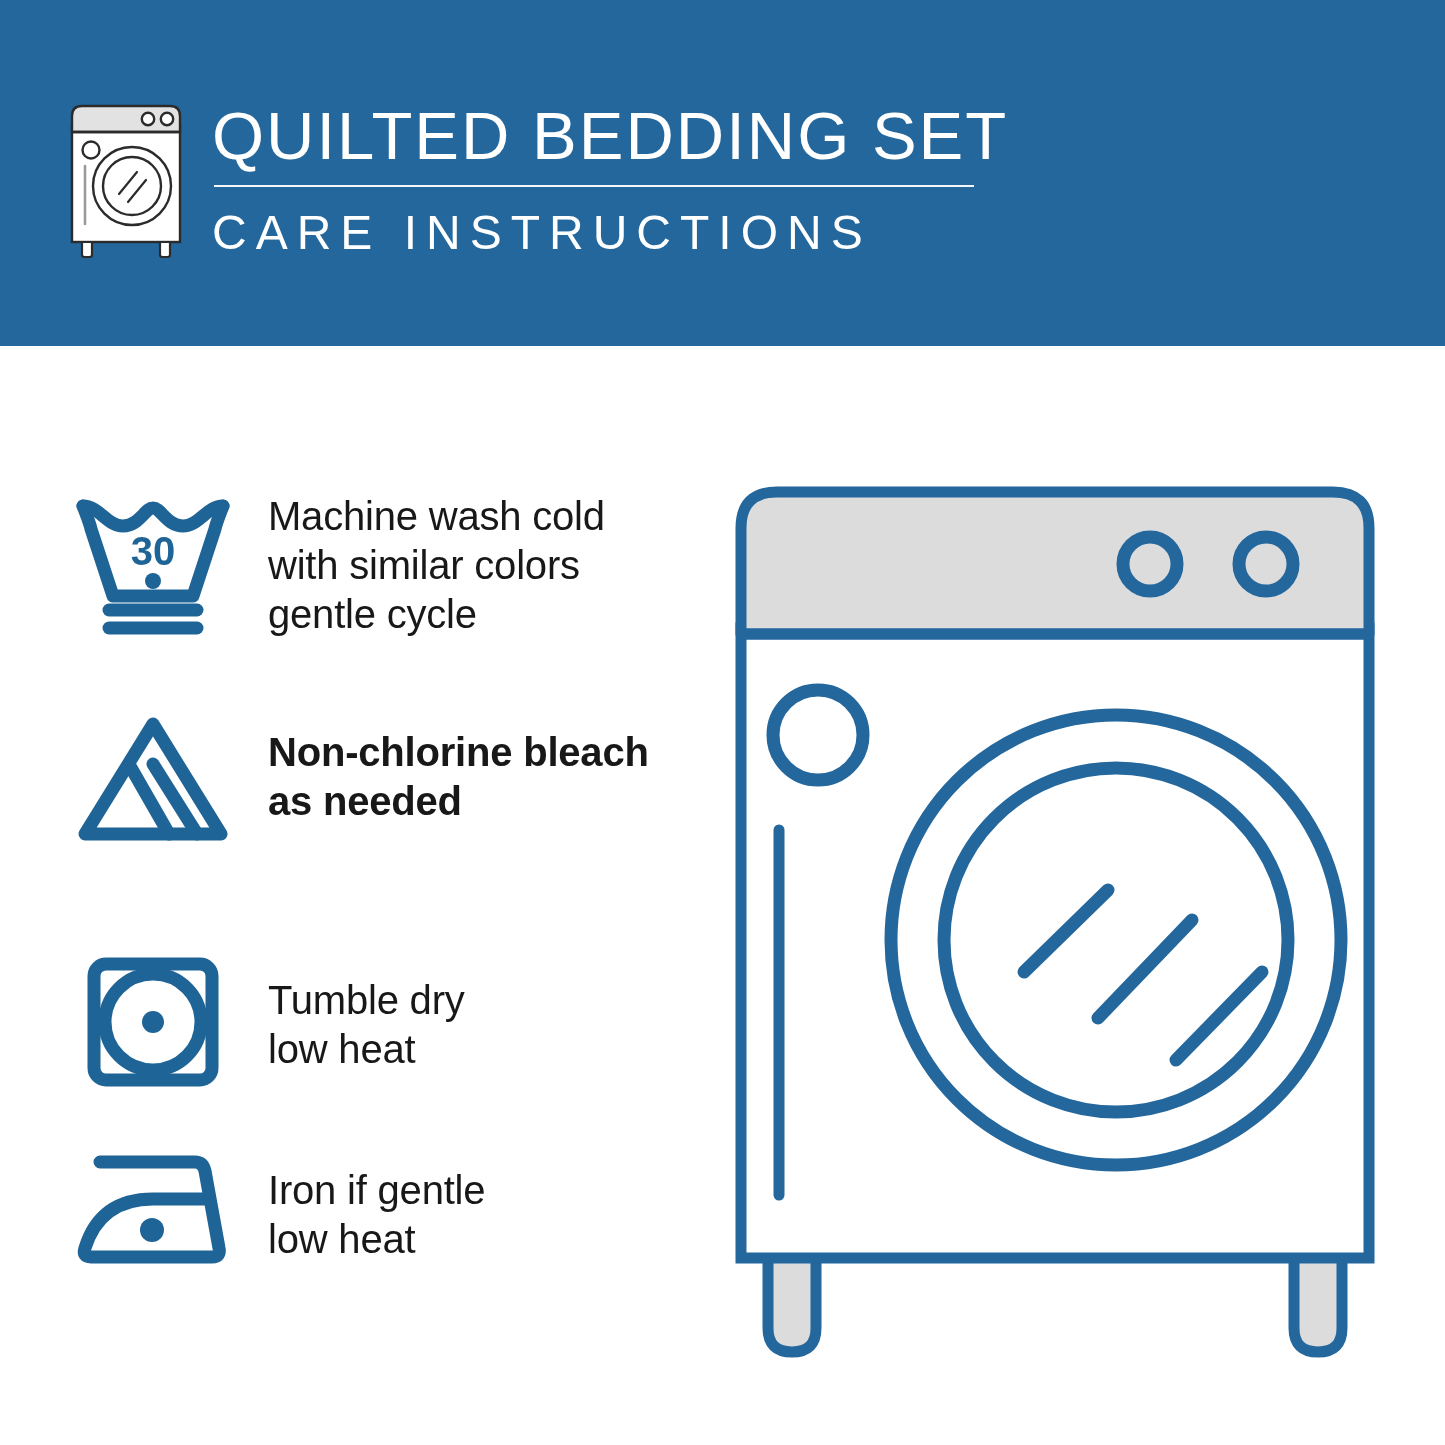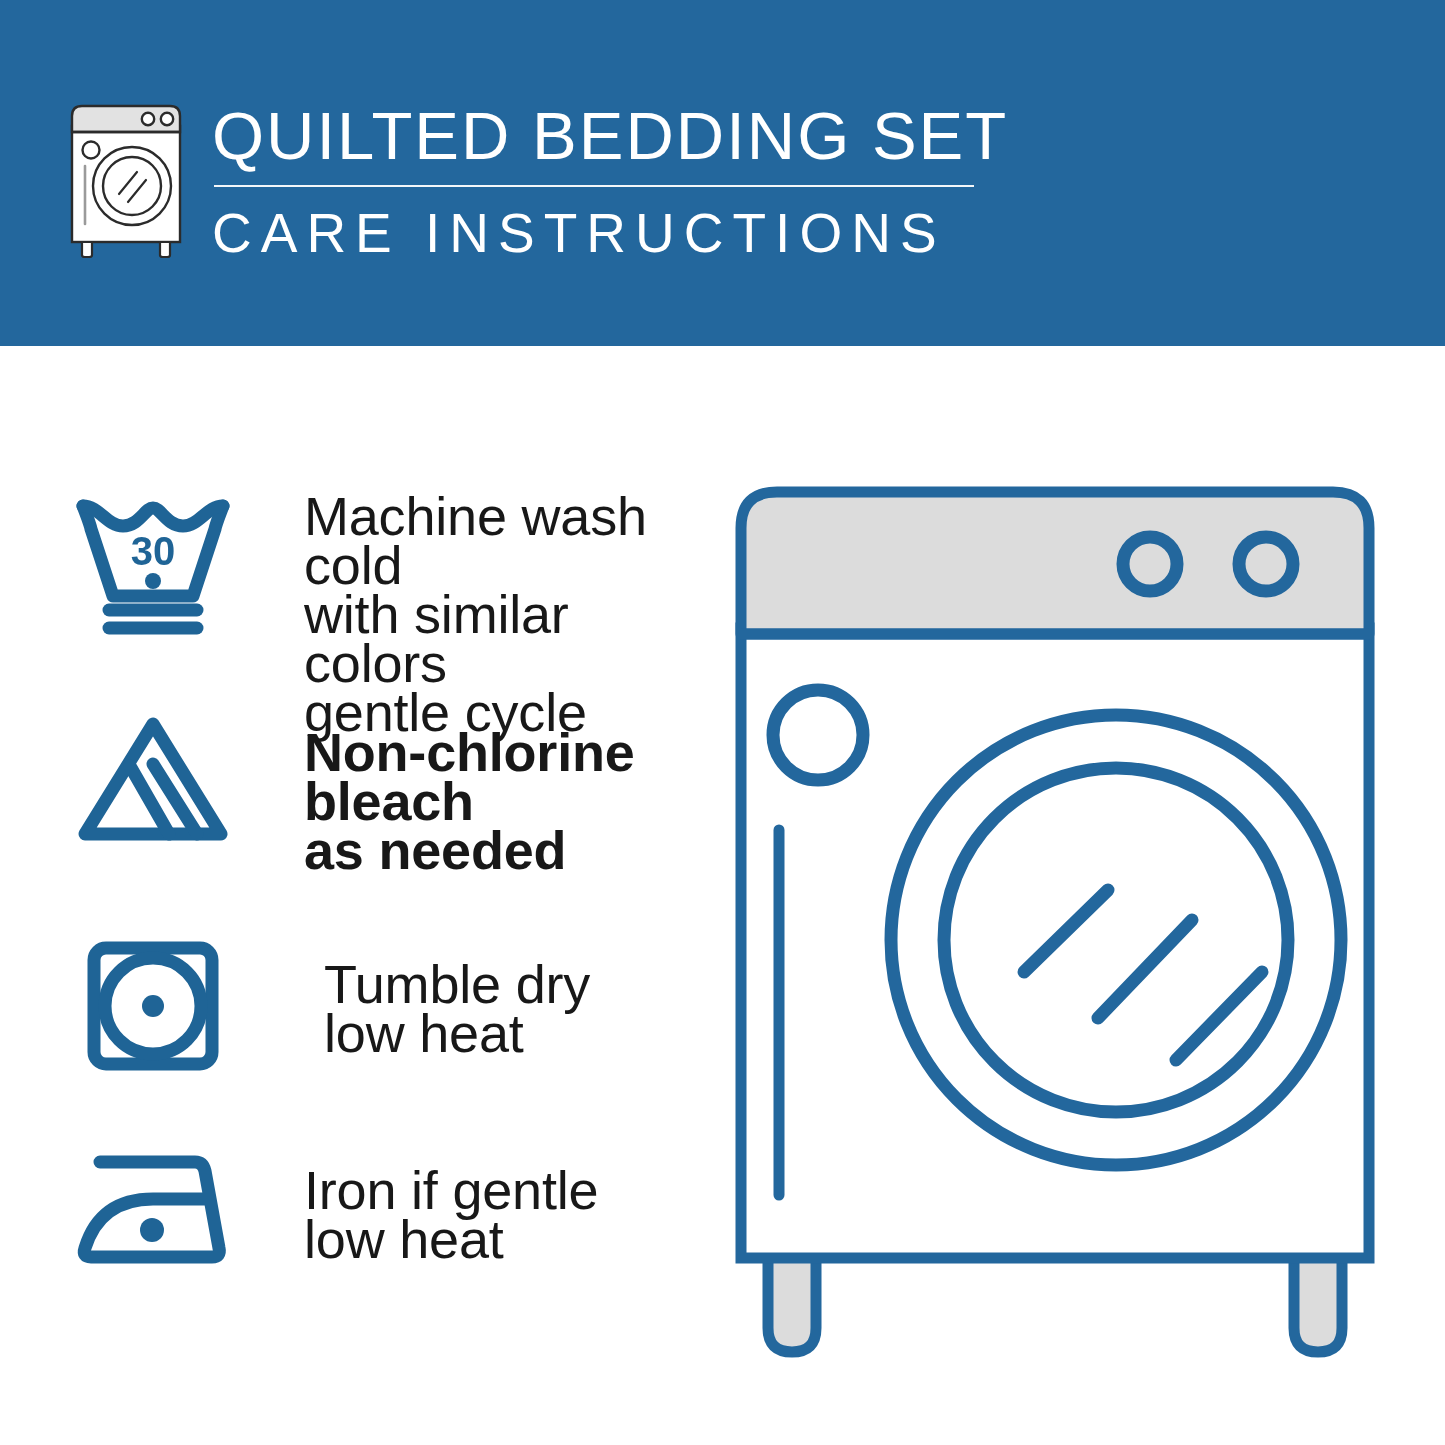--- a/index.html
+++ b/index.html
@@ -32,50 +32,50 @@
     font-weight:400;
     white-space:nowrap;
     font-family:"Liberation Sans", sans-serif;
   }
   .title-rule{
     width:760px;height:2px;background:#ffffff;opacity:.95;
     margin:9px 0 8px 2px;
   }
   .title-sub{
     color:#ffffff;
-    font-size:55px;
+    font-size:48px;
     line-height:76px;
     letter-spacing:9px;
     font-weight:400;
     white-space:nowrap;
     font-family:"Liberation Sans", sans-serif;
   }
 
   
   .care-list{
     position:absolute;left:0;top:346px;width:700px;height:1099px;
   }
   .care-row{
     position:absolute;left:68px;display:flex;align-items:flex-start;
   }
   .care-row .sym{
     width:170px;flex:0 0 170px;display:flex;align-items:center;justify-content:center;
   }
   .care-row .txt{
-    margin-left:66px;padding-top:4px;
+    margin-left:30px;padding-top:4px;
     color:#181818;
-    font-size:54px;
+    font-size:40px;
     line-height:49px;
     letter-spacing:-0.2px;
     font-family:"Liberation Sans", sans-serif;
     white-space:pre-line;
   }
   #care-row-0{top:146px;}
   #care-row-1{top:368px;}
-  #care-row-2{top:590px;gap:20px;}
+  #care-row-2{top:606px;}
   #care-row-3{top:798px;}
 
   #care-row-0 .txt{padding-top:0px;}
   #care-row-1 .txt{padding-top:14px;font-weight:bold;}
   #care-row-2 .txt{padding-top:24px;}
   #care-row-3 .txt{padding-top:22px;}
 
   
   .machine{
     position:absolute;left:726px;top:480px;width:680px;height:890px;

